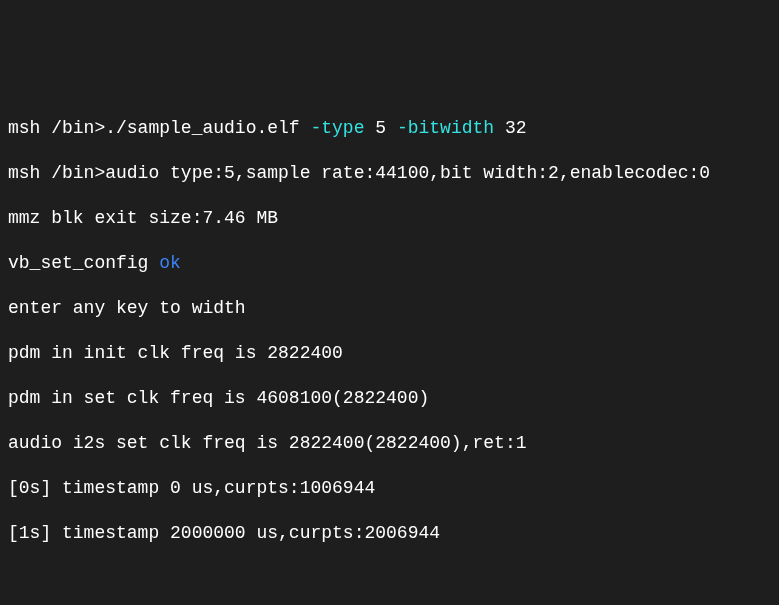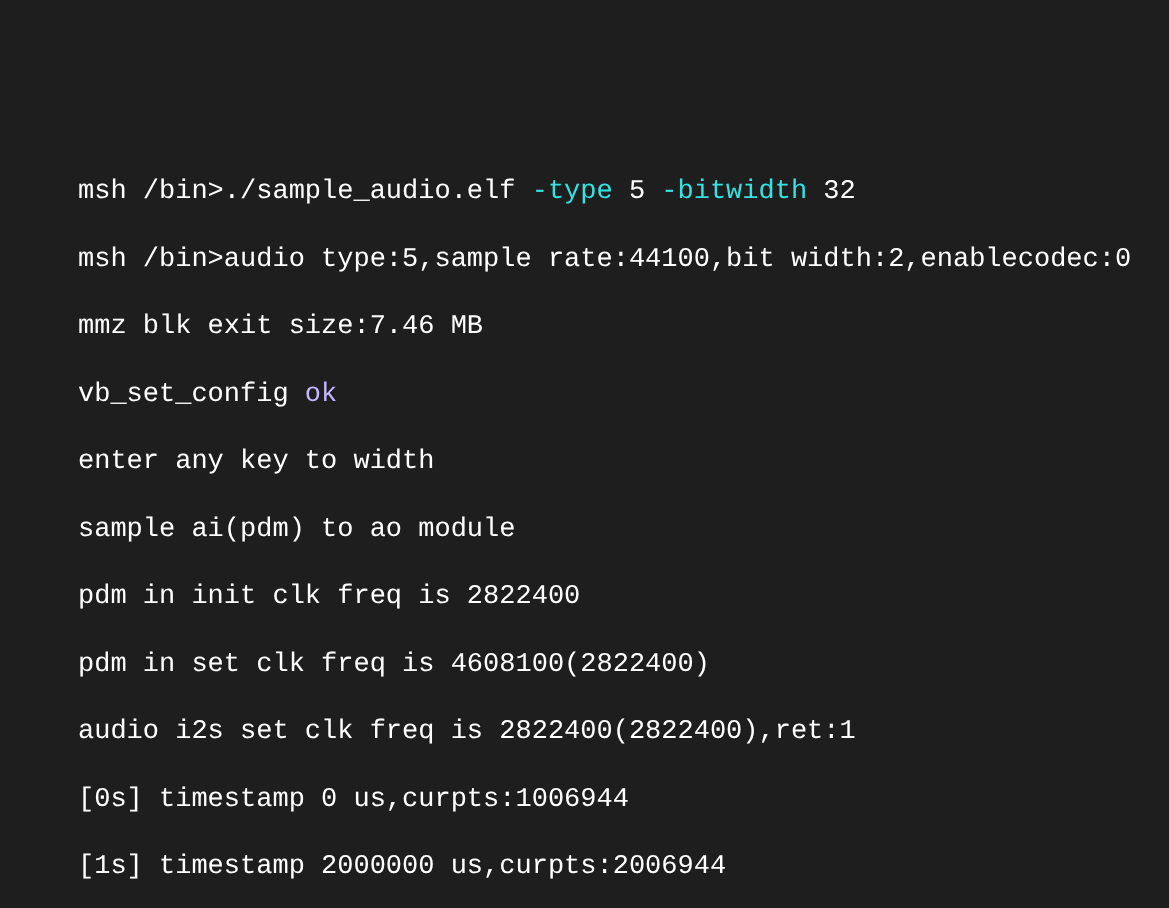--- a/index.html
+++ b/index.html
@@ -14,42 +14,40 @@
       font-size: 18px;
       line-height: 1.25;
       padding: 4px 8px;
       width: 779px;
       height: 605px;
       overflow: hidden;
       white-space: pre;
     }
     .line {
       display: block;
-      margin-left: 44px;
     }
     .cyan {
       color: #34e2e2;
     }
     .green {
-      color: #c4b5fd;
+      color: #3b82f6;
       text-align: center;
     }
   </style>
 </head>
 <body>
 
 
 
 <div>
 <span class="line"><span>msh /bin&gt;</span><span>./sample_audio.elf </span><span class="cyan">-type</span><span> 5 </span><span class="cyan">-bitwidth</span><span> 32</span></span>
 <span class="line">msh /bin&gt;audio type:5,sample rate:44100,bit width:2,enablecodec:0</span>
 <span class="line">mmz blk exit size:7.46 MB</span>
 <span class="line"><span>vb_set_config </span><span class="green">ok</span></span>
 <span class="line">enter any key to width</span>
-<span class="line">sample ai(pdm) to ao module</span>
 <span class="line">pdm in init clk freq is 2822400</span>
 <span class="line">pdm in set clk freq is 4608100(2822400)</span>
 <span class="line">audio i2s set clk freq is 2822400(2822400),ret:1</span>
 <span class="line">[0s] timestamp 0 us,curpts:1006944</span>
 <span class="line">[1s] timestamp 2000000 us,curpts:2006944</span>
 
 
 
 
 

